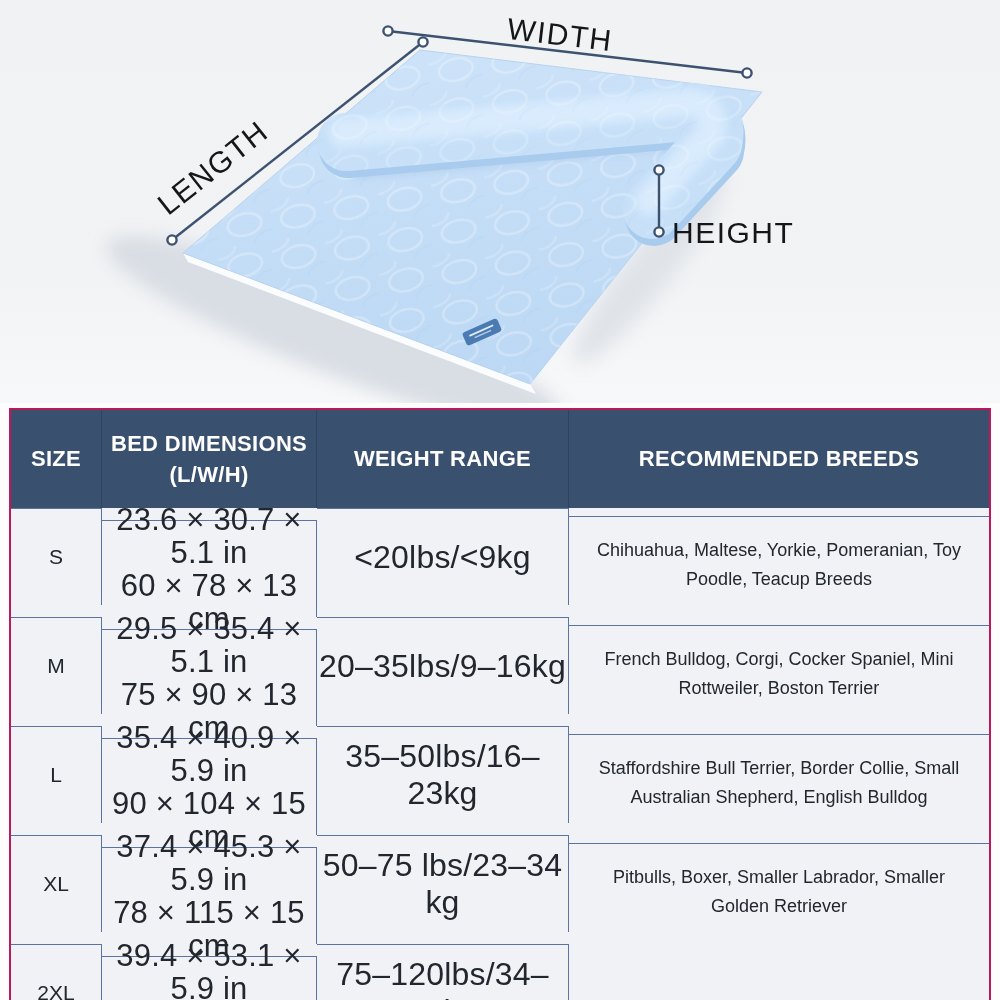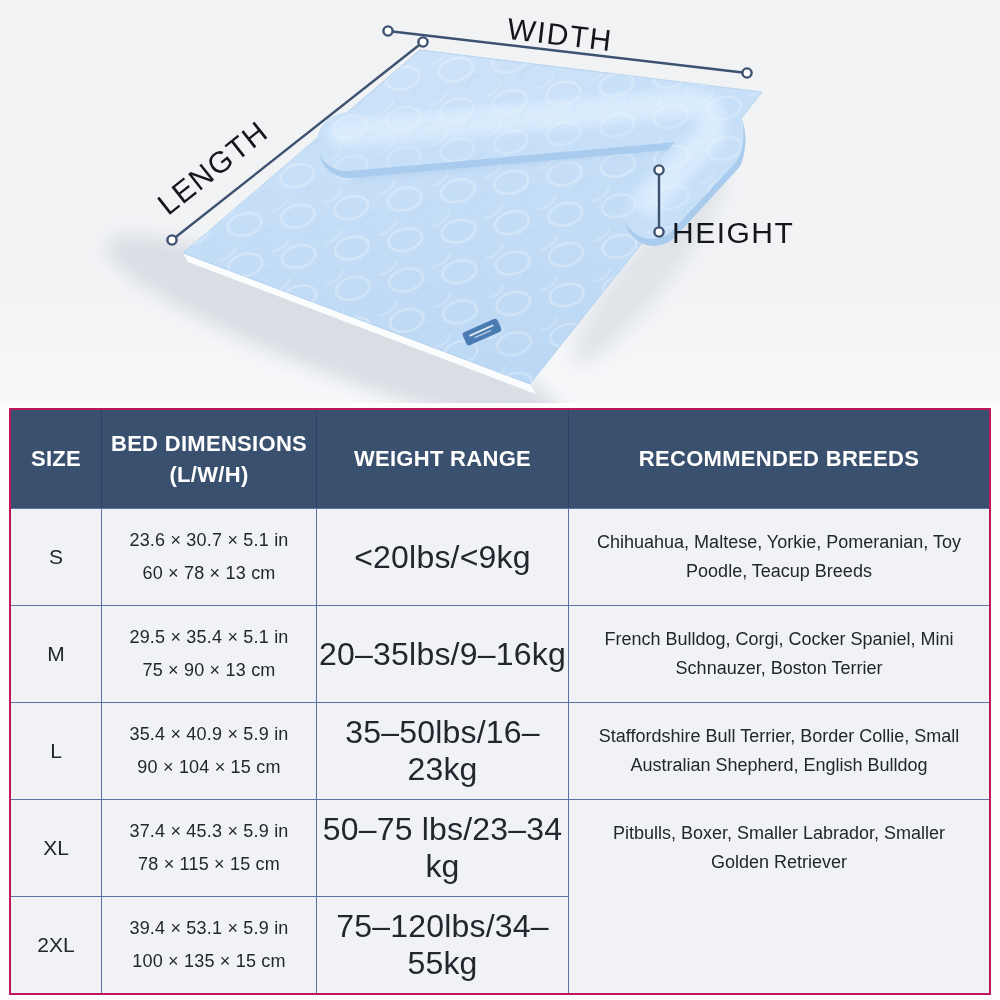--- a/index.html
+++ b/index.html
@@ -14,23 +14,23 @@
   .size-table{position:absolute;left:9px;top:408px;width:982px;box-sizing:border-box;
               background:#f1f2f5;border:2px solid #be185d;display:grid;
               grid-template-columns:91px 215px 252px 1fr;}
   .th{background:#3a506f;color:#ffffff;font-weight:700;font-size:22px;letter-spacing:.3px;
       display:flex;flex-direction:column;align-items:center;justify-content:center;
       height:98px;border-right:1px solid #2e4363;text-align:center;line-height:1.42;}
   .th.last{border-right:none;}
   .td{display:flex;flex-direction:column;align-items:center;justify-content:center;
       text-align:center;height:96px;border-top:1px solid #5c72a0;border-right:1px solid #5c72a0;
       color:#22262e;}
-  .td.last{border-right:none;}
+  .td.last{border-right:none;margin-top:8px;}
   .size-cell{font-size:21px;}
-  .dims-cell{font-size:18px;line-height:33px;letter-spacing:.2px;}
+  .dims-cell{font-size:31px;line-height:33px;letter-spacing:.2px;margin-top:12px;}
   .weight-cell{font-size:32px;letter-spacing:.2px;}
   .breeds-cell{font-size:18px;line-height:29px;padding:0 16px;}
 </style>
 </head>
 <body>
 
 <div class="page">
 
   <section class="hero">
     <svg viewBox="0 0 1000 403">
@@ -124,21 +124,21 @@
       <span>M</span>
       </div>
     <div class="td dims-cell">
       <span>29.5 × 35.4 × 5.1 in</span>
       <span>75 × 90 × 13 cm</span>
       </div>
     <div class="td weight-cell">
       <span>20–35lbs/9–16kg</span>
       </div>
     <div class="td breeds-cell last">
-      <span>French Bulldog, Corgi, Cocker Spaniel, Mini Schnauzer, Boston Terrier</span>
+      <span>French Bulldog, Corgi, Cocker Spaniel, Mini Rottweiler, Boston Terrier</span>
       </div>
 
     <div class="td size-cell">
       <span>L</span>
       </div>
     <div class="td dims-cell">
       <span>35.4 × 40.9 × 5.9 in</span>
       <span>90 × 104 × 15 cm</span>
       </div>
     <div class="td weight-cell">

